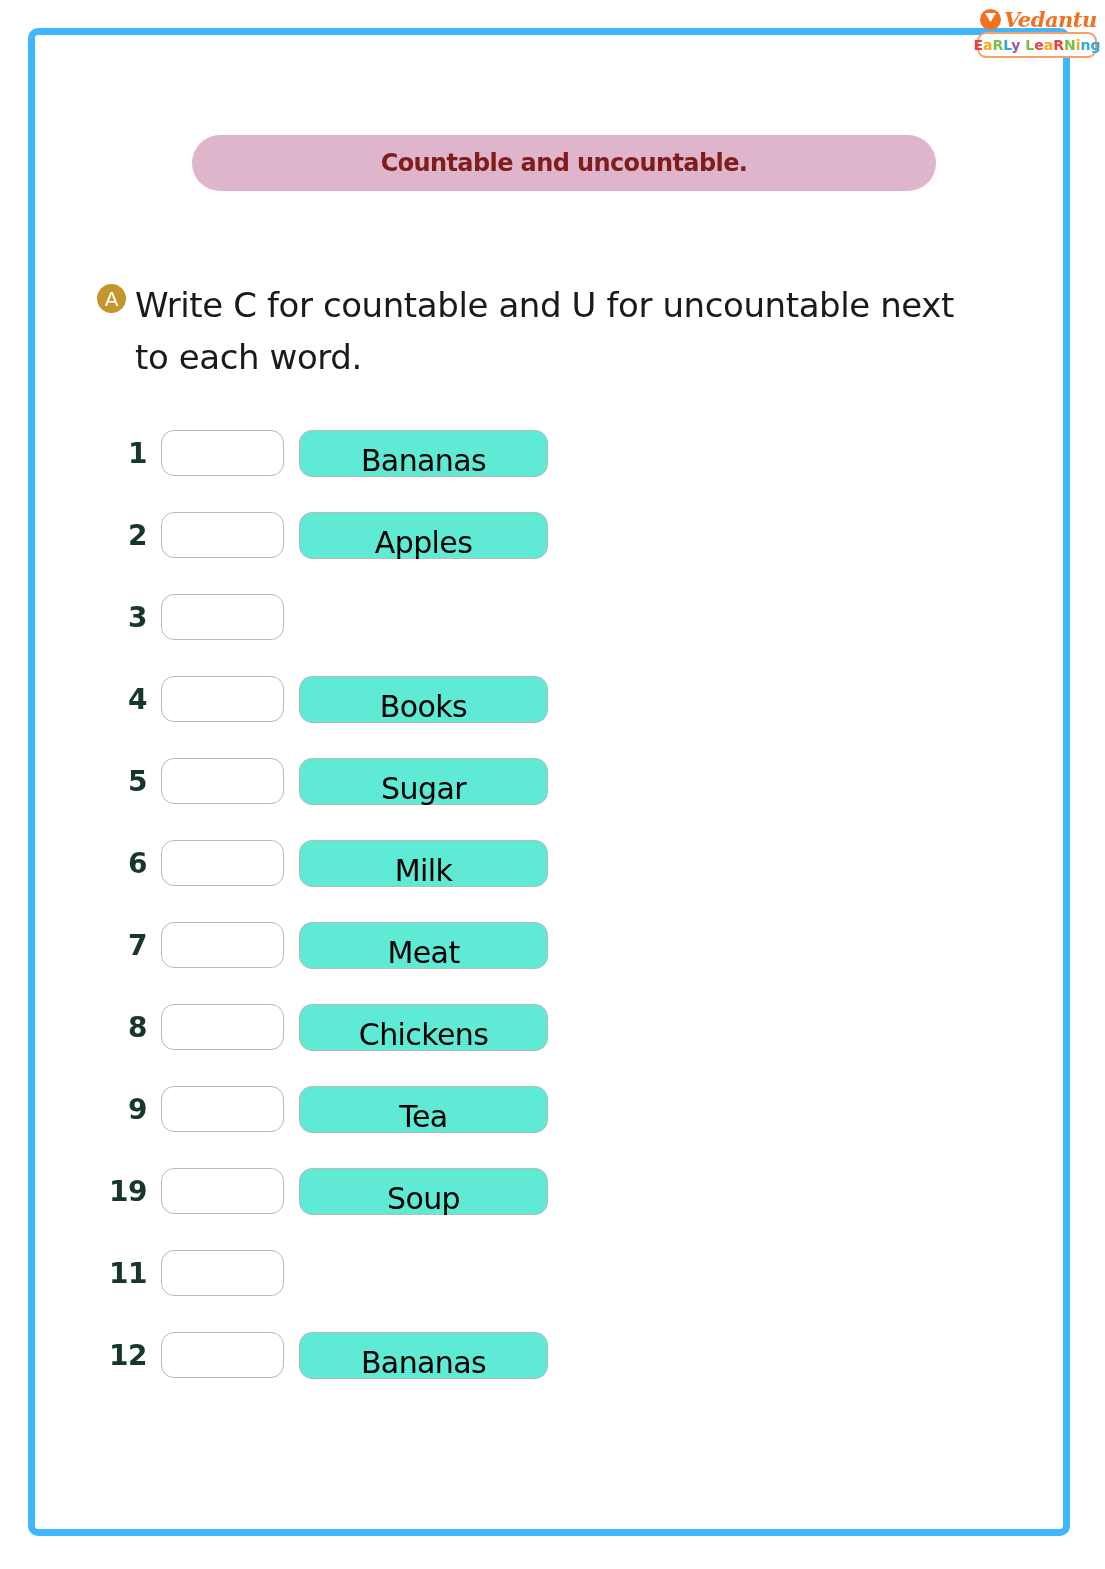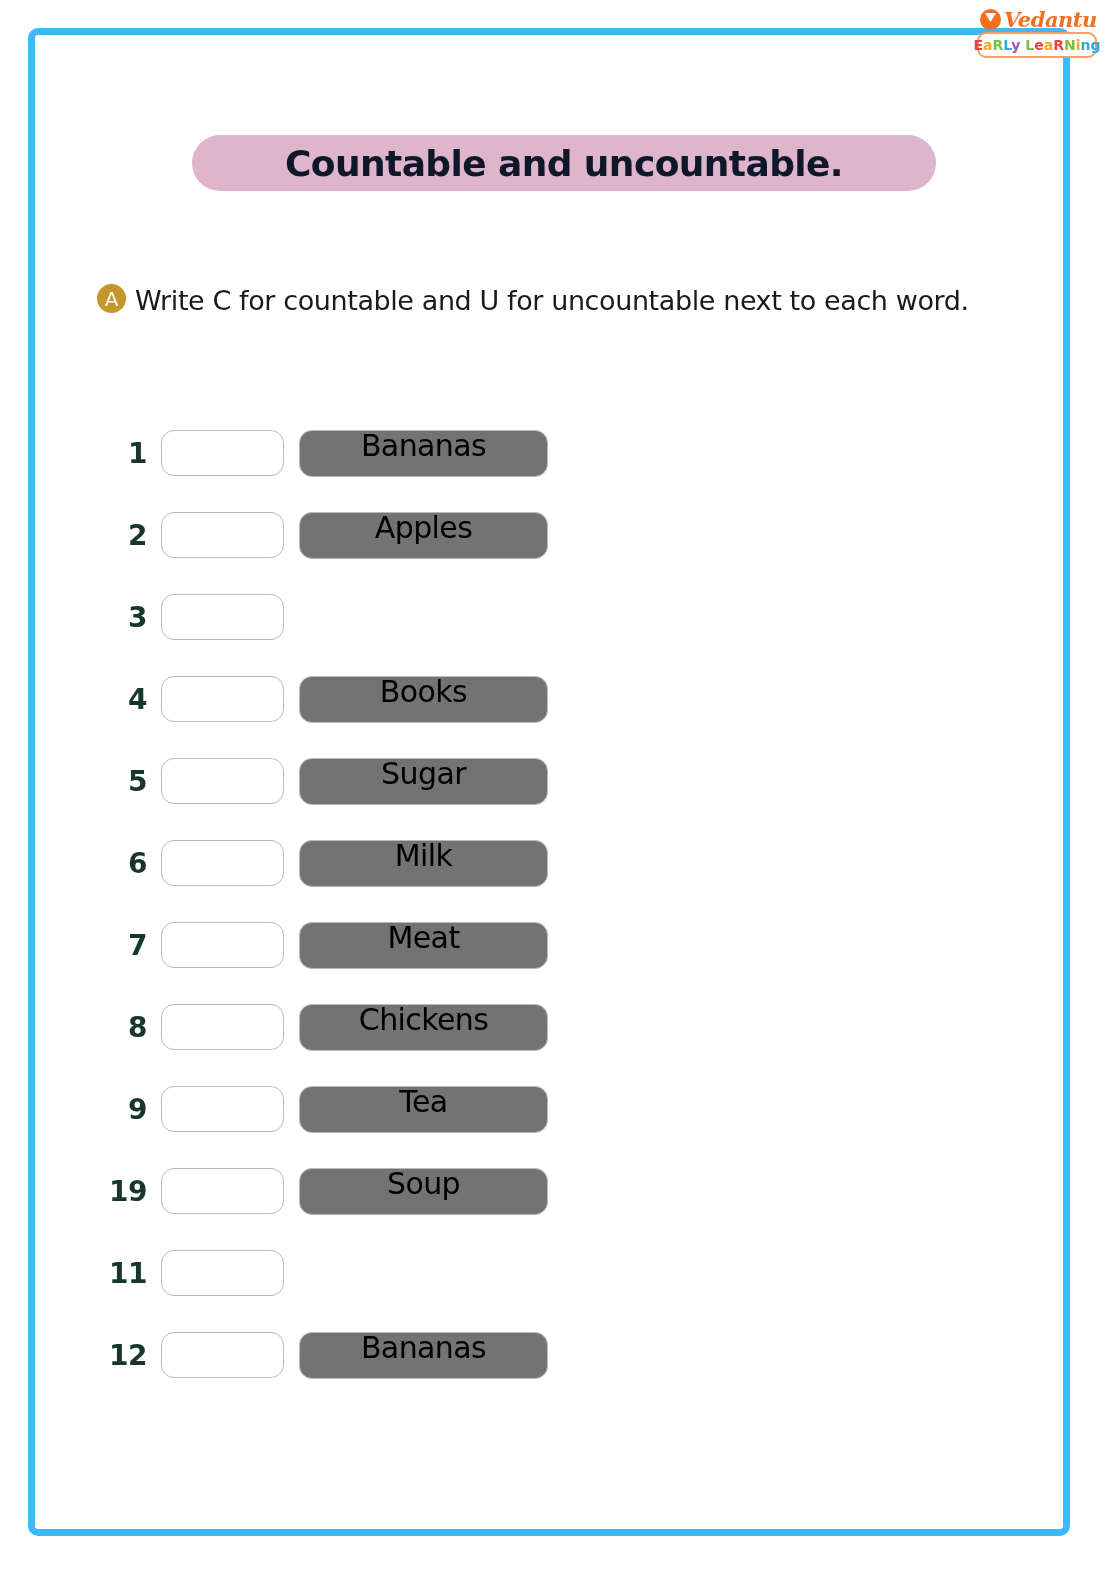--- a/index.html
+++ b/index.html
@@ -99,22 +99,22 @@
     height: 56px;
     background: #dfb5cc;
     border-radius: 28px;
     display: flex;
     align-items: center;
     justify-content: center;
   }
   .title-text {
     font-family: "DejaVu Sans", sans-serif;
     font-weight: bold;
-    font-size: 36px;
-    color: #0f172a;
+    font-size: 24px;
+    color: #7f1d1d;
     letter-spacing: -0.6px;
     white-space: nowrap;
   }
 
   
   .instruction {
     position: absolute;
     left: 97px;
     top: 280px;
     width: 880px;
@@ -131,21 +131,21 @@
     font-size: 20px;
     font-family: "DejaVu Sans", sans-serif;
     display: flex;
     align-items: center;
     justify-content: center;
     margin-top: 4px;
   }
   .instruction-text {
     margin-left: 9px;
     font-family: "DejaVu Sans", sans-serif;
-    font-size: 27px;
+    font-size: 34px;
     color: #1a1a1a;
     line-height: 1.52;
     letter-spacing: -0.4px;
   }
 
   
   .rows {
     position: absolute;
     left: 97px;
     top: 430px;
@@ -178,24 +178,24 @@
     background: #ffffff;
     box-sizing: border-box;
   }
   .word-box {
     flex: 0 0 auto;
     width: 249px;
     height: 47px;
     margin-left: 15px;
     border: 1.6px solid #b9b9b9;
     border-radius: 13px;
-    background: #737373;
-    box-sizing: border-box;
-    display: flex;
-    align-items: flex-start;
+    background: #5eead4;
+    box-sizing: border-box;
+    display: flex;
+    align-items: flex-end;
     justify-content: center;
   }
   .word-text {
     font-family: "DejaVu Sans", sans-serif;
     font-size: 30px;
     color: #000000;
     letter-spacing: -0.6px;
     line-height: 1;
   }
 </style>

